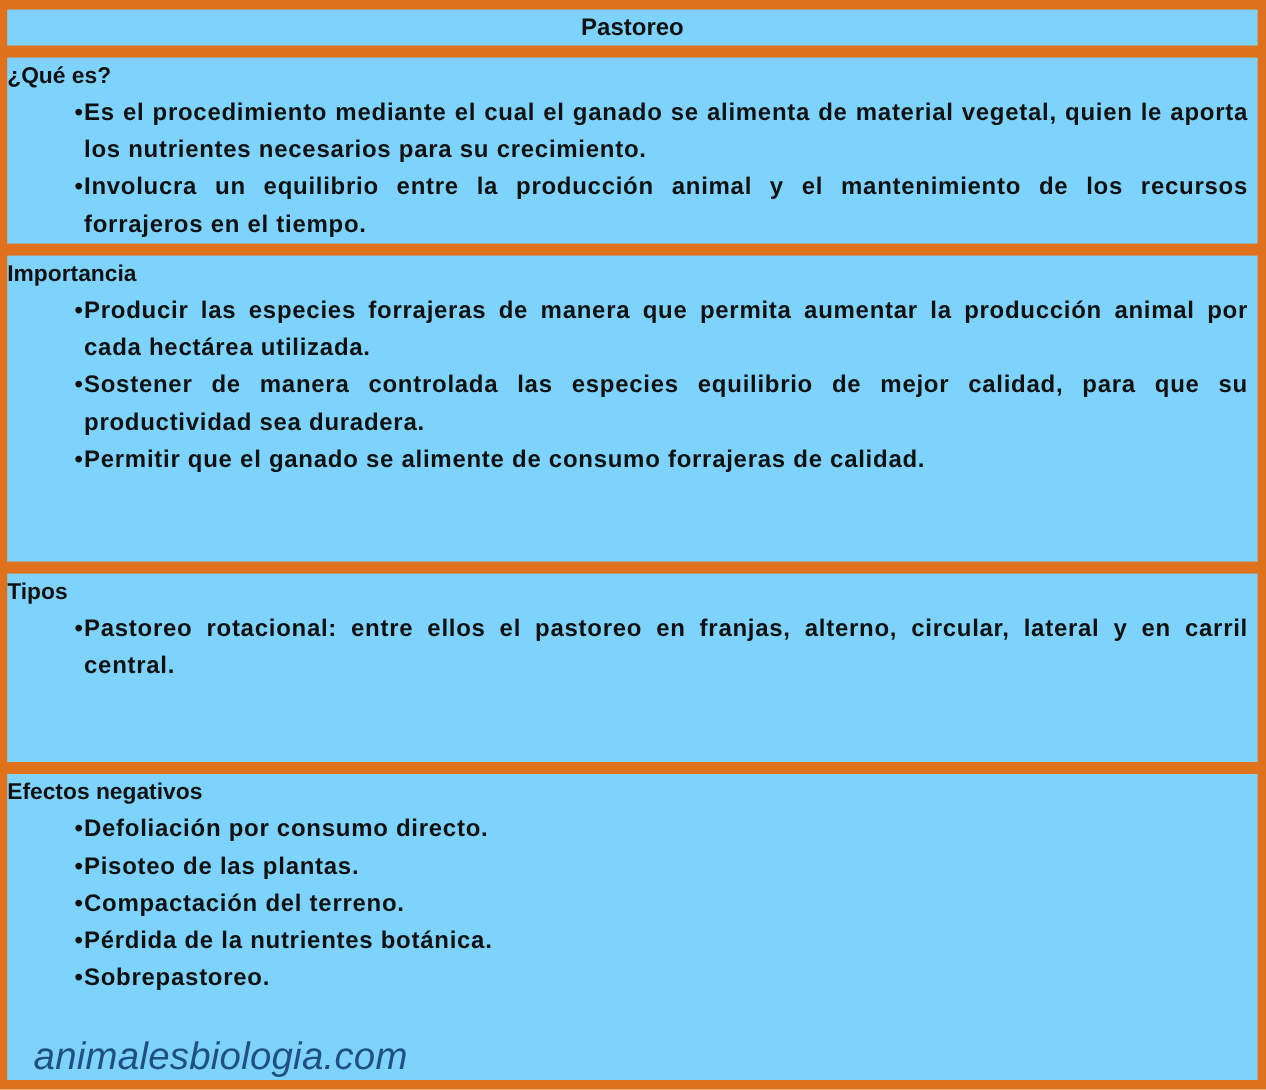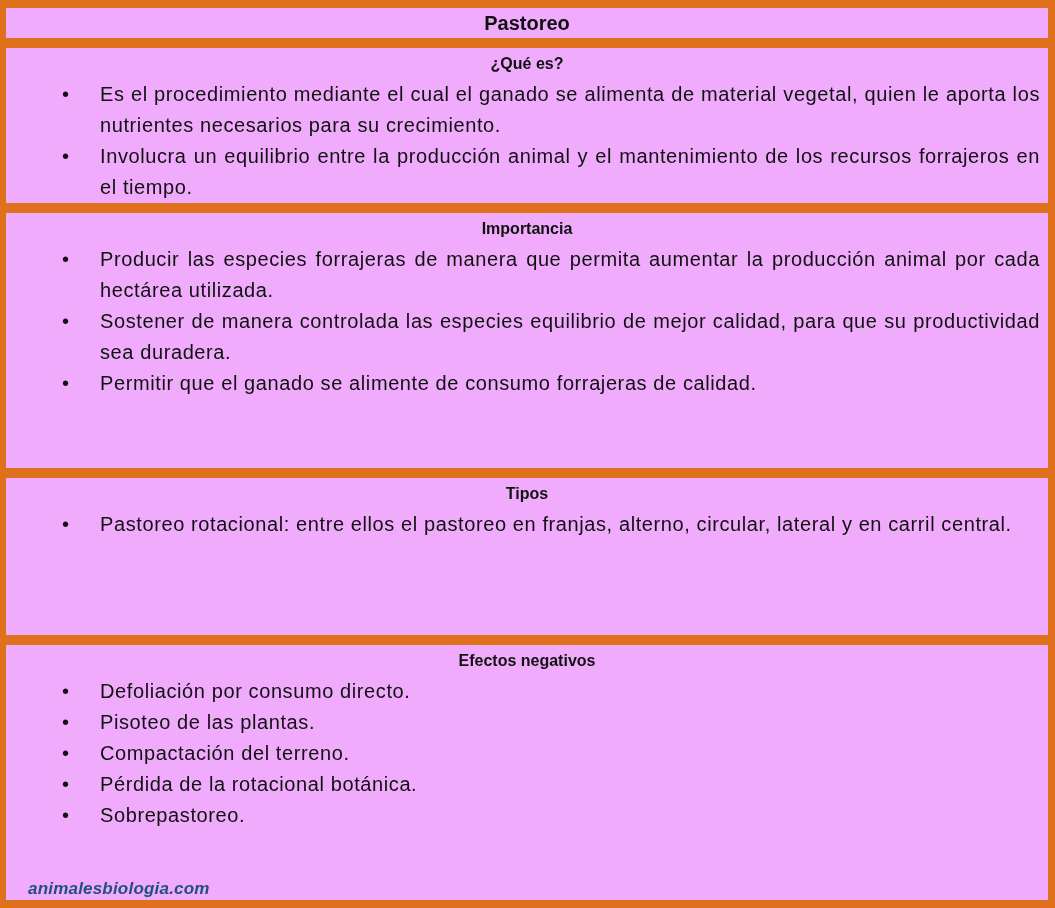--- a/index.html
+++ b/index.html
@@ -9,52 +9,53 @@
   }
   html,body{margin:0;padding:0;background:#fff;}
   .page{
     width:1055px;height:908px;box-sizing:border-box;
     background:var(--orange);
     padding:8px 7px 8px 6px;
     display:flex;flex-direction:column;gap:10px;
     font-family:"Liberation Sans","DejaVu Sans",sans-serif;
     color:var(--ink);
   }
-  .row{background:#f0abfc;box-sizing:border-box;overflow:hidden;}
+  .row{background:#7dd3fc;box-sizing:border-box;overflow:hidden;}
   .row-title{
     height:30px;flex:0 0 30px;
     display:flex;align-items:center;justify-content:center;
   }
   .row-title h1{
     margin:0;font-size:20px;font-weight:bold;line-height:28px;color:var(--ink);
   }
   .section{position:relative;}
   .sec-qe{flex:0 0 155px;}
   .sec-imp{flex:0 0 255px;}
   .sec-tipos{flex:0 0 157px;}
   .sec-ef{flex:0 0 255px;}
   .section h2{
-    margin:0;font-size:16px;font-weight:bold;text-align:center;line-height:31px;color:var(--ink);
+    margin:0;font-size:19px;font-weight:bold;text-align:left;line-height:31px;color:var(--ink);
   }
   .section ul{list-style:none;margin:0;padding:0;}
   .section li{
     position:relative;
-    padding-left:94px;padding-right:8px;
+    padding-left:64px;padding-right:8px;
     font-size:20px;line-height:31px;letter-spacing:0.6px;
     color:var(--ink);
+    font-weight:bold;
   }
   .section li::before{
     content:"\2022";
     position:absolute;left:56px;top:0;
     font-size:20px;line-height:31px;color:var(--ink);
   }
   .justify li{text-align:justify;}
   .watermark{
     position:absolute;left:22px;bottom:1px;
-    font-size:17px;font-weight:bold;font-style:italic;
+    font-size:32px;font-weight:normal;font-style:italic;
     letter-spacing:0.2px;
     color:var(--wm-blue);
   }
 </style>
 </head>
 <body>
 
 <div class="page">
 
   <div class="row row-title">
@@ -84,19 +85,19 @@
       <li>Pastoreo rotacional: entre ellos el pastoreo en franjas, alterno, circular, lateral y en carril central.</li>
     </ul>
   </div>
 
   <div class="row section sec-ef">
     <h2>Efectos negativos</h2>
     <ul>
       <li>Defoliación por consumo directo.</li>
       <li>Pisoteo de las plantas.</li>
       <li>Compactación del terreno.</li>
-      <li>Pérdida de la rotacional botánica.</li>
+      <li>Pérdida de la nutrientes botánica.</li>
       <li>Sobrepastoreo.</li>
     </ul>
     <div class="watermark">animalesbiologia.com</div>
   </div>
 
 </div>
 
 </body></html>

